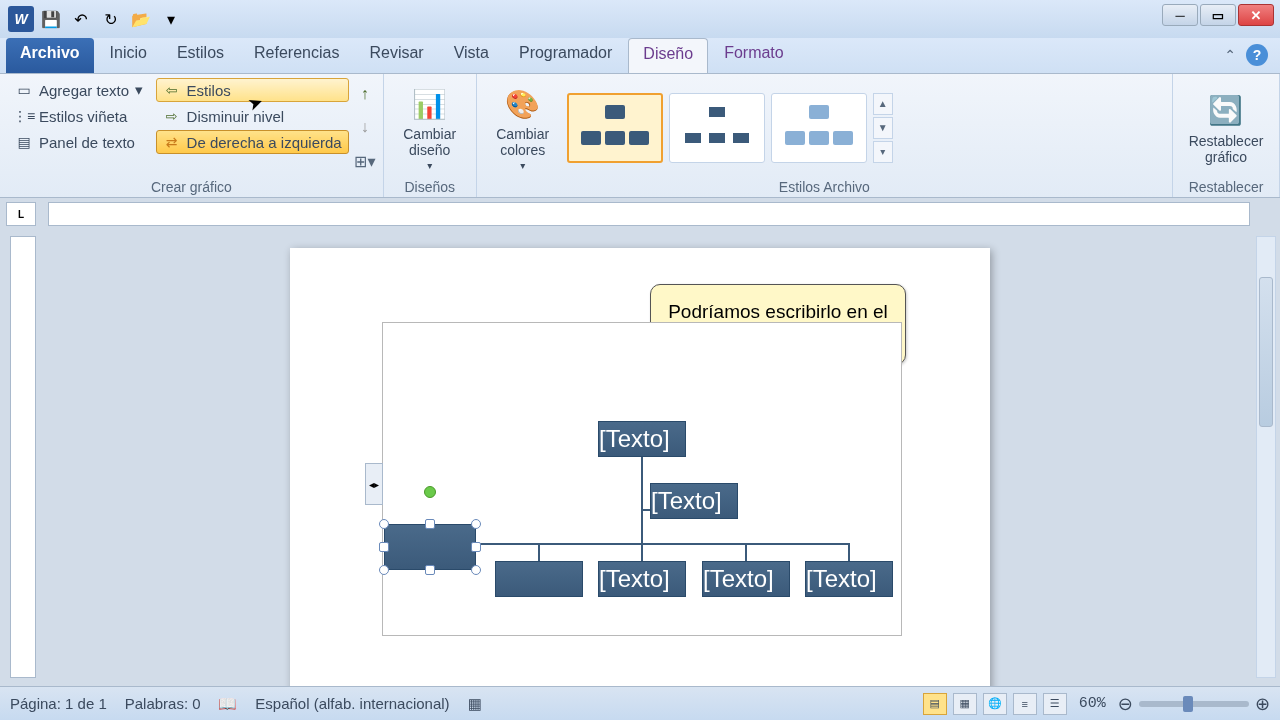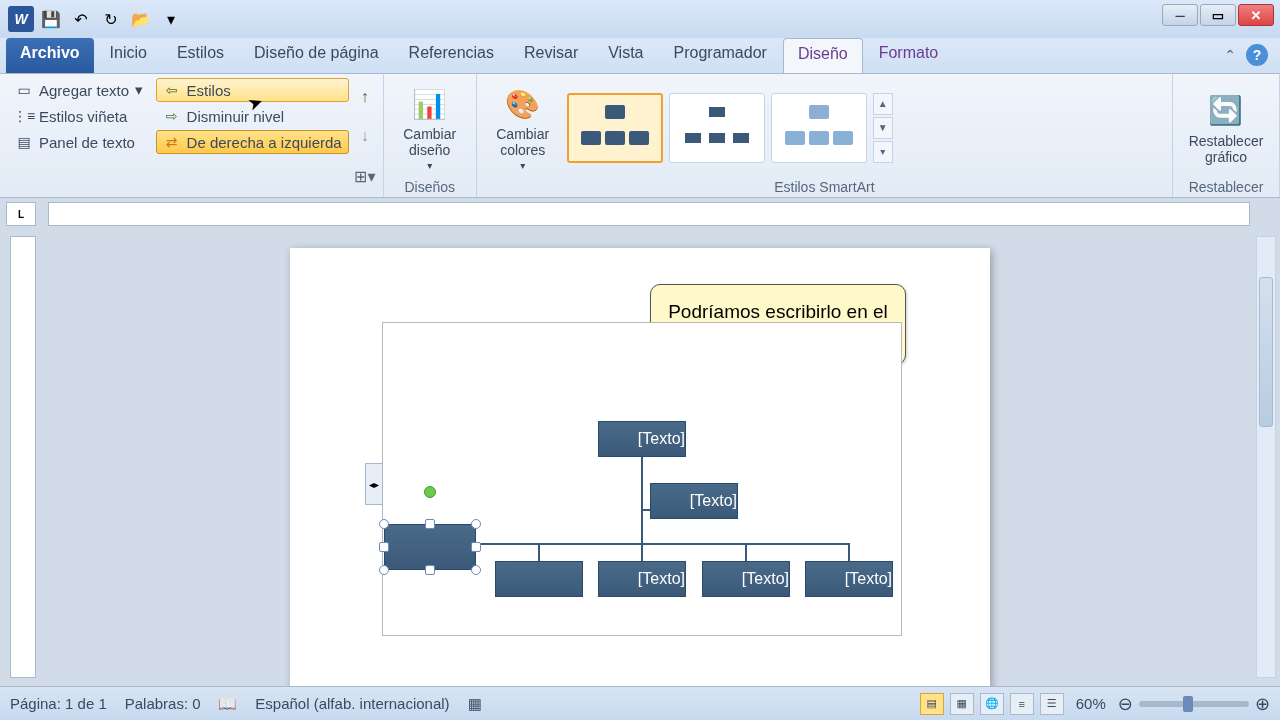--- a/index.html
+++ b/index.html
@@ -54,21 +54,21 @@
 .ruler-corner { position: absolute; left: 6px; top: 4px; width: 30px; height: 24px; background: #fff; border: 1px solid #a9b9cc; display: flex; align-items: center; justify-content: center; font-size: 10px; font-weight: bold; }
 .h-ruler { position: absolute; left: 48px; right: 30px; top: 4px; height: 24px; background: #fff; border: 1px solid #a9b9cc; }
 .v-ruler { position: absolute; left: 10px; top: 38px; bottom: 8px; width: 26px; background: #fff; border: 1px solid #a9b9cc; }
 .page { position: absolute; left: 290px; top: 50px; width: 700px; height: 460px; background: #fff; box-shadow: 2px 2px 8px rgba(0,0,0,0.3); }
 .vscroll { position: absolute; right: 4px; top: 38px; bottom: 8px; width: 20px; background: #e2ebf6; border: 1px solid #c4d4e8; }
 .vscroll-thumb { position: absolute; left: 2px; right: 2px; top: 40px; height: 150px; background: linear-gradient(#d4e0ee,#b8cce0); border: 1px solid #a9b9cc; border-radius: 3px; }
 
 
 .smartart-frame { position: absolute; left: 92px; top: 74px; width: 520px; height: 314px; border: 1px solid #b8b8b8; background: #fff; }
 .smartart-handle { position: absolute; left: -18px; top: 140px; width: 18px; height: 42px; background: #e8eef6; border: 1px solid #a9b9cc; display: flex; align-items: center; justify-content: center; font-size: 10px; }
-.sa-box { position: absolute; background: linear-gradient(#4a6a8a,#3b5a7a); color: #fff; display: flex; align-items: center; justify-content: flex-end; font-size: 16px; border: 1px solid #2a4a6a; }
+.sa-box { position: absolute; background: linear-gradient(#4a6a8a,#3b5a7a); color: #fff; display: flex; align-items: center; justify-content: flex-start; font-size: 24px; border: 1px solid #2a4a6a; }
 .sa-line { position: absolute; background: #3b5a7a; }
 
 .sa-selected { position: absolute; left: 94px; top: 276px; width: 92px; height: 46px; }
 .sa-selected .body { width: 100%; height: 100%; background: linear-gradient(#4a6a8a,#3b5a7a); border: 1px solid #2a4a6a; }
 .handle-sq { position: absolute; width: 10px; height: 10px; background: #fff; border: 1px solid #6a8aba; border-radius: 2px; }
 .handle-circ { position: absolute; width: 10px; height: 10px; background: #fff; border: 1px solid #6a8aba; border-radius: 50%; }
 .rotate-h { position: absolute; width: 12px; height: 12px; background: #6aca4a; border: 1px solid #4a9a2a; border-radius: 50%; left: 50%; top: -38px; margin-left: -6px; }
 
 
 .callout { position: absolute; left: 360px; top: 36px; width: 256px; background: #fff8c8; border: 1px solid #555; border-radius: 10px; padding: 14px 16px; font-size: 19px; text-align: center; line-height: 1.35; box-shadow: 1px 1px 3px rgba(0,0,0,0.2); }
@@ -101,21 +101,20 @@
     <div class="win-btn">─</div>
     <div class="win-btn">▭</div>
     <div class="win-btn win-close">✕</div>
   </div>
 </div>
 
 <div class="ribbon-tabs">
   <div class="rtab file">Archivo</div>
   <div class="rtab">Inicio</div>
   <div class="rtab">Estilos</div>
-  <div class="rtab">Diseño de página</div>
   <div class="rtab">Referencias</div>
   <div class="rtab">Revisar</div>
   <div class="rtab">Vista</div>
   <div class="rtab">Programador</div>
   <div class="rtab active contextual">Diseño</div>
   <div class="rtab contextual">Formato</div>
   <div class="help-icons">
     <span style="color:#57687c;font-size:14px;">⌃</span>
     <div class="help-ic">?</div>
   </div>
@@ -153,20 +152,21 @@
           <span class="ic" style="color:#c87a1a;">⇄</span>
           <span>De derecha a izquierda</span>
         </div>
       </div>
       <div class="btn-col" style="justify-content:space-around;">
         <span class="small-ic" style="color:#4a6a2a;">↑</span>
         <span class="small-ic" style="color:#999;">↓</span>
         <span class="small-ic" style="color:#57687c;">⊞▾</span>
       </div>
     </div>
+    <div class="rgroup-label">Crear gráfico</div>
   </div>
 
   <div class="rgroup">
     <div class="rgroup-body">
       <div class="big-btn">
         <span class="ic32">📊</span>
         <span>Cambiar diseño</span>
         <span style="font-size:10px;">▾</span>
       </div>
     </div>
@@ -205,21 +205,21 @@
             <div class="st-box" style="left:52px;top:26px;width:20px;height:14px;background:#8ab0d6;"></div>
           </div>
         </div>
         <div class="gallery-scroll">
           <div class="gs-btn">▲</div>
           <div class="gs-btn">▼</div>
           <div class="gs-btn">▾</div>
         </div>
       </div>
     </div>
-    <div class="rgroup-label">Estilos SmartArt</div>
+    <div class="rgroup-label">Estilos Archivo</div>
   </div>
 
   <div class="rgroup">
     <div class="rgroup-body">
       <div class="big-btn" style="width:90px;">
         <span class="ic32">🔄</span>
         <span>Restablecer gráfico</span>
       </div>
     </div>
     <div class="rgroup-label">Restablecer</div>
@@ -296,20 +296,20 @@
   <span>Palabras: 0</span>
   <span>📖</span>
   <span>Español (alfab. internacional)</span>
   <span>▦</span>
   <div class="sb-right">
     <div class="view-btn active">▤</div>
     <div class="view-btn">▦</div>
     <div class="view-btn">🌐</div>
     <div class="view-btn">≡</div>
     <div class="view-btn">☰</div>
-    <span style="margin:16px 6px;">60%</span>
+    <span style="margin:16px 6px;font-family:Liberation Mono, monospace;">60%</span>
     <span style="font-size:18px;">⊖</span>
     <div class="zoom-slider">
         <div class="zoom-thumb"></div>
       </div>
     <span style="font-size:18px;">⊕</span>
   </div>
 </div>
 
 </body></html>

